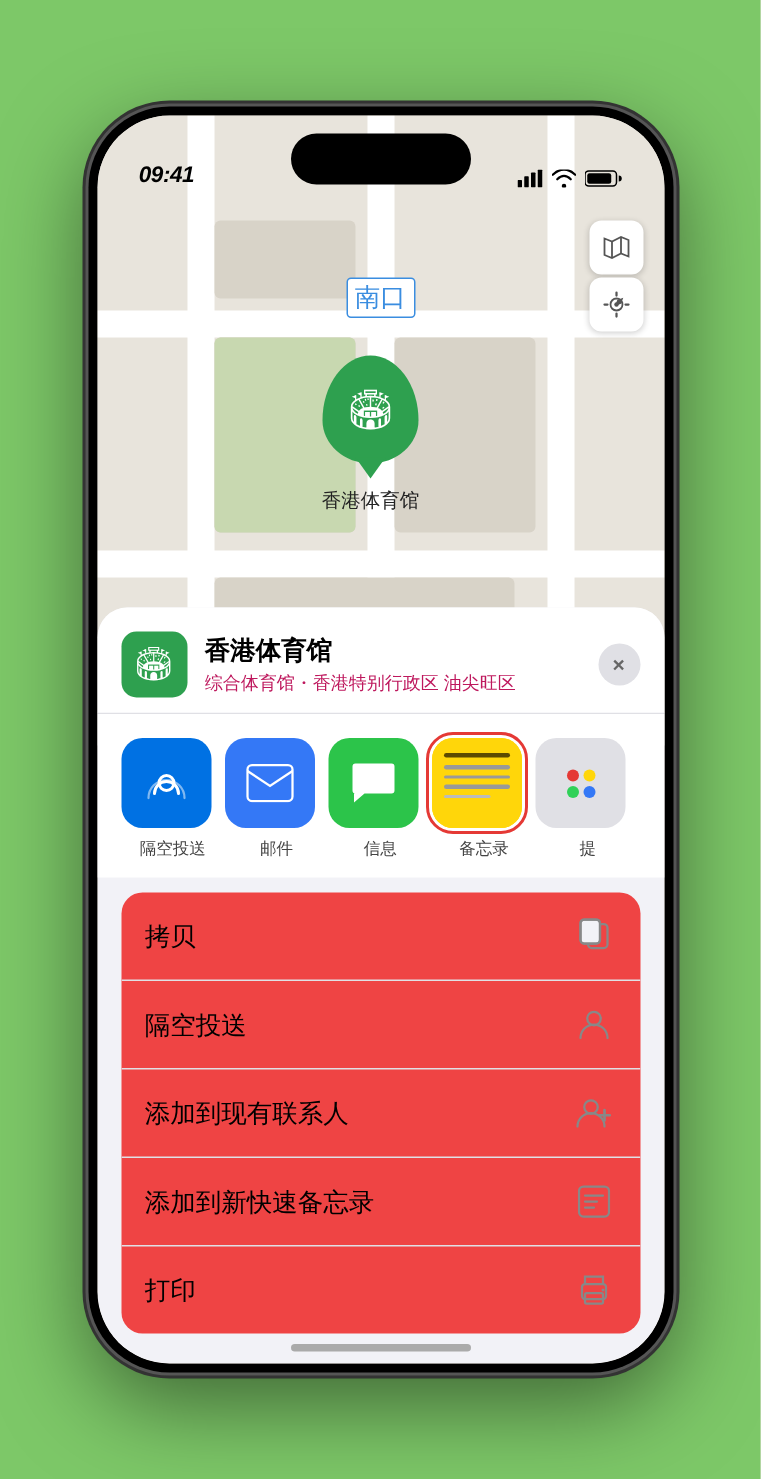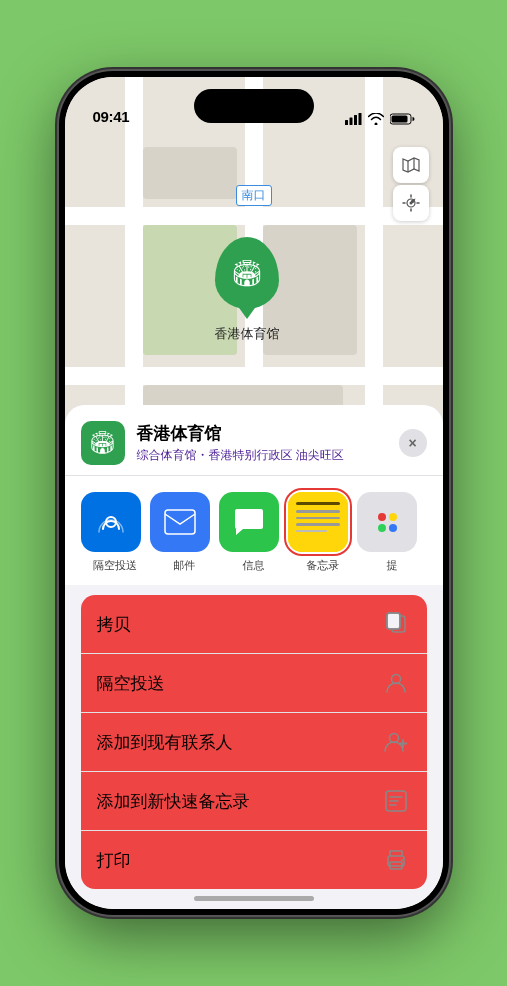--- a/index.html
+++ b/index.html
@@ -43,20 +43,21 @@
     
     .status-bar {
       position: absolute;
       top: 0; left: 0; right: 0;
       height: 54px;
       display: flex;
       align-items: flex-end;
       justify-content: space-between;
       padding: 0 28px 6px;
       z-index: 101;
+      font-style: italic;
     }
     .status-time {
       font-size: 15px;
       font-weight: 600;
       color: #000;
       letter-spacing: -0.3px;
     }
     .status-icons {
       display: flex;
       align-items: center;
@@ -161,21 +162,21 @@
     
     .map-label-nankou {
       position: absolute;
       top: 108px;
       left: 50%;
       transform: translateX(-50%);
       background: #fff;
       border: 1.5px solid #3a8de0;
       border-radius: 3px;
       padding: 1px 5px;
-      font-size: 12px;
+      font-size: 17px;
       color: #3a8de0;
       white-space: nowrap;
       z-index: 10;
     }
     
     .bottom-sheet {
       position: absolute;
       bottom: 0; left: 0; right: 0;
       background: #f2f2f7;
       border-radius: 20px 20px 48px 48px;
@@ -204,21 +205,21 @@
       color: #fff;
     }
     .venue-info { flex: 1; }
     .venue-name {
       font-size: 17px;
       font-weight: 600;
       color: #000;
     }
     .venue-desc {
       font-size: 12px;
-      color: #4c1d95;
+      color: #be185d;
       margin-top: 2px;
     }
     .close-btn {
       width: 28px;
       height: 28px;
       background: #e0e0e5;
       border-radius: 50%;
       display: flex;
       align-items: center;
       justify-content: center;

